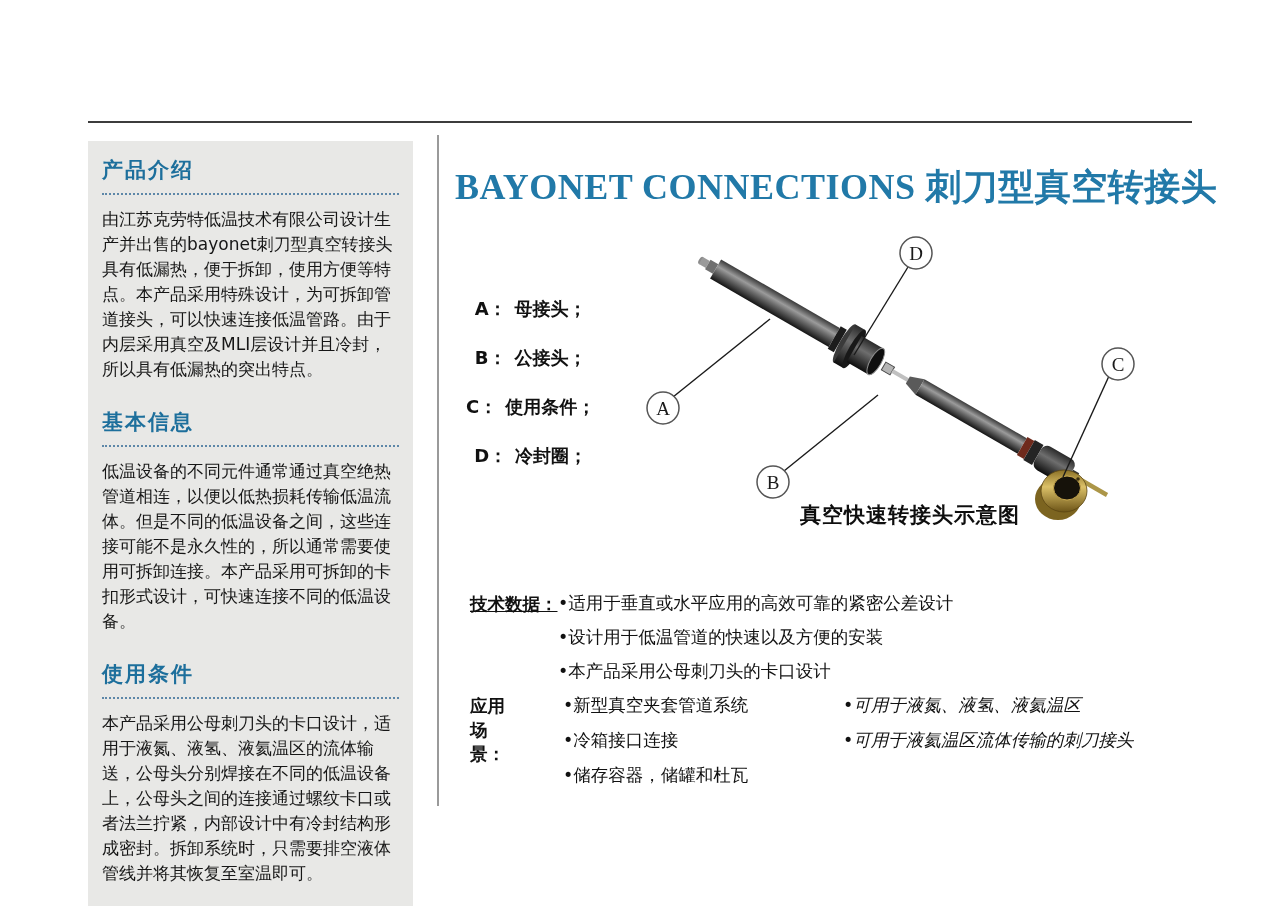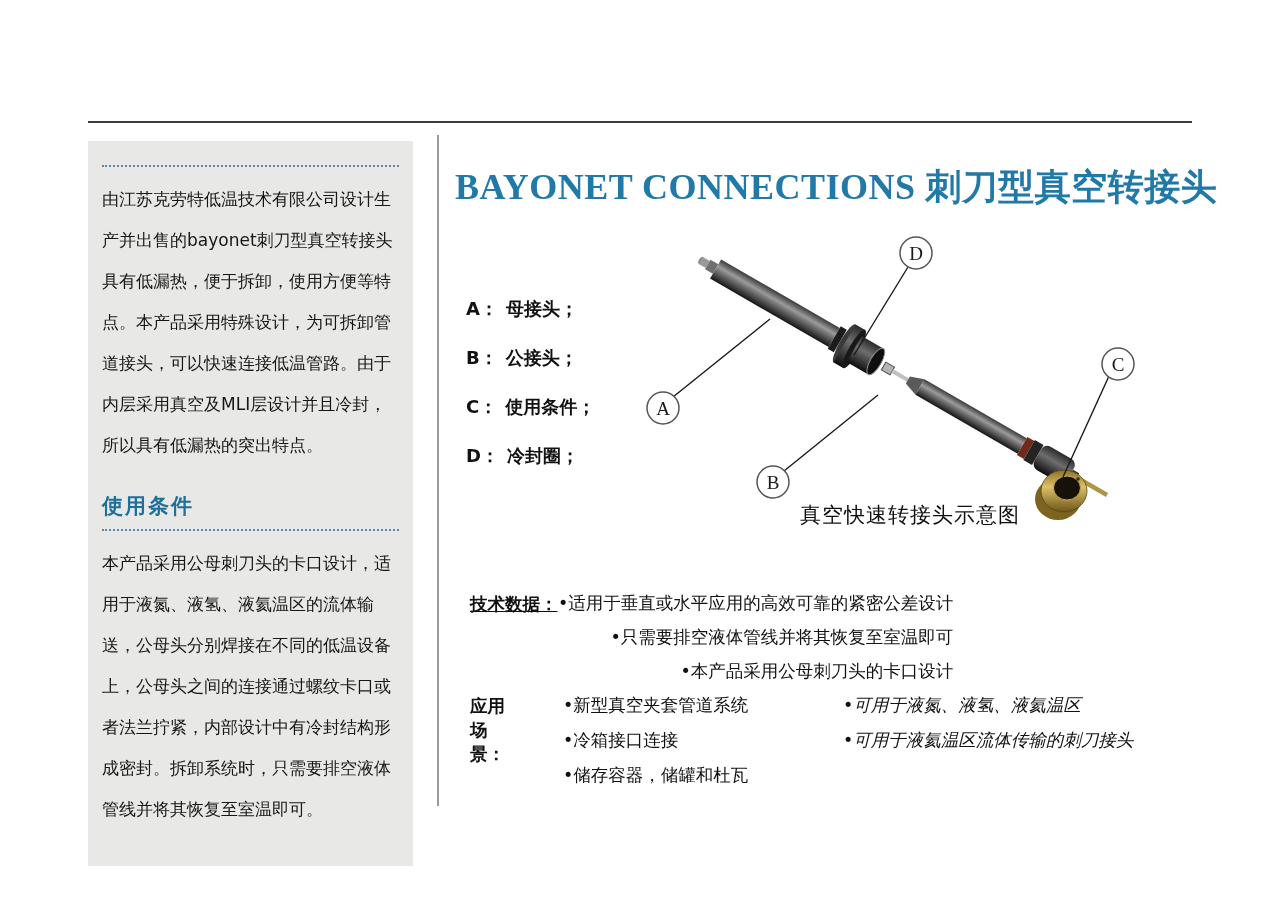--- a/index.html
+++ b/index.html
@@ -8,57 +8,63 @@
   .top-rule{position:absolute;left:88px;top:121px;width:1104px;height:2px;background:#3c3c3c;}
   .vert-rule{position:absolute;left:437px;top:135px;width:2px;height:671px;background:#9a9a9a;}
 
   
   .sidebar{position:absolute;left:88px;top:141px;width:325px;min-height:660px;
            background:#e8e8e6;box-sizing:border-box;padding:15px 14px 10px 14px;}
   .sb-section{margin:0 0 26px 0;}
   .sb-head{margin:0;font-family:"DejaVu Serif","Liberation Serif",serif;font-weight:600;
            font-size:21px;color:#1d6f9c;letter-spacing:2px;}
   .dots{border-bottom:2px dotted #5d87a8;margin-top:9px;}
-  .sb-body{margin:12px 0 0 0;font-size:17px;line-height:41px;color:#161616;}
+  .sb-body{margin:12px 0 0 0;font-size:17px;line-height:25px;color:#161616;}
 
   
   .title{position:absolute;left:455px;top:163px;width:760px;margin:0;
          font-family:"Liberation Serif","DejaVu Serif",serif;font-weight:700;
          font-size:36px;color:#2179a8;white-space:nowrap;letter-spacing:0.5px;text-align:center;}
   .parts{position:absolute;left:466px;top:297px;margin:0;padding:0;list-style:none;}
-  .parts li{height:22px;margin-bottom:27px;font-size:18px;font-weight:600;color:#111;}
+  .parts li{height:22px;margin-bottom:27px;font-size:18px;font-weight:600;color:#111;text-align:center;}
   .parts .pk{font-weight:700;margin-right:8px;}
 
   .diagram{position:absolute;left:430px;top:225px;}
   .caption{position:absolute;left:760px;top:501px;width:300px;text-align:center;
-           font-size:21px;font-weight:400;color:#0e0e0e;letter-spacing:1px;}
+           font-size:21px;font-weight:700;color:#0e0e0e;letter-spacing:1px;}
 
   .specs{position:absolute;left:470px;top:592px;font-size:17.5px;color:#111;}
   .specs .blk-label{position:absolute;left:0;top:0;font-weight:600;text-decoration:underline;}
   .specs .spec-lines{margin-left:88px;}
-  .specs .spec-item{line-height:22px;margin-bottom:12px;text-align:right;}
+  .specs .spec-item{line-height:22px;margin-bottom:12px;}
 
   .apps{position:absolute;left:470px;top:694px;font-size:17.5px;color:#111;}
   .apps .blk-label{position:absolute;left:0;top:0;font-weight:600;}
   .apps .col{position:absolute;top:0;width:300px;}
   .apps .col1{left:93px;}
   .apps .col2{left:373px;width:340px;font-style:italic;}
   .apps .app-item{line-height:22px;margin-bottom:13px;}
 </style>
 </head>
 <body>
 
 <div class="page">
   <div class="top-rule"></div>
   <div class="vert-rule"></div>
 
   <aside class="sidebar">
     <section class="sb-section">
+      <h3 class="sb-head">产品介绍</h3>
       <div class="dots"></div>
       <p class="sb-body">由江苏克劳特低温技术有限公司设计生产并出售的bayonet刺刀型真空转接头具有低漏热，便于拆卸，使用方便等特点。本产品采用特殊设计，为可拆卸管道接头，可以快速连接低温管路。由于内层采用真空及MLI层设计并且冷封，所以具有低漏热的突出特点。</p>
+    </section>
+    <section class="sb-section">
+      <h3 class="sb-head">基本信息</h3>
+      <div class="dots"></div>
+      <p class="sb-body">低温设备的不同元件通常通过真空绝热管道相连，以便以低热损耗传输低温流体。但是不同的低温设备之间，这些连接可能不是永久性的，所以通常需要使用可拆卸连接。本产品采用可拆卸的卡扣形式设计，可快速连接不同的低温设备。</p>
     </section>
     <section class="sb-section">
       <h3 class="sb-head">使用条件</h3>
       <div class="dots"></div>
       <p class="sb-body">本产品采用公母刺刀头的卡口设计，适用于液氮、液氢、液氦温区的流体输送，公母头分别焊接在不同的低温设备上，公母头之间的连接通过螺纹卡口或者法兰拧紧，内部设计中有冷封结构形成密封。拆卸系统时，只需要排空液体管线并将其恢复至室温即可。</p>
     </section>
   </aside>
 
   <main>
     <h1 class="title">BAYONET CONNECTIONS 刺刀型真空转接头</h1>
@@ -140,21 +146,21 @@
         <text x="486" y="35">D</text>
       </g>
     </svg>
 
     <div class="caption">真空快速转接头示意图</div>
 
     <div class="specs">
       <span class="blk-label">技术数据：</span>
       <div class="spec-lines">
         <div class="spec-item">•适用于垂直或水平应用的高效可靠的紧密公差设计</div>
-        <div class="spec-item">•只需要排空液体管线并将其恢复至室温即可</div>
+        <div class="spec-item">•设计用于低温管道的快速以及方便的安装</div>
         <div class="spec-item">•本产品采用公母刺刀头的卡口设计</div>
       </div>
     </div>
 
     <div class="apps">
       <span class="blk-label">应用场景：</span>
       <div class="col col1">
         <div class="app-item">•新型真空夹套管道系统</div>
         <div class="app-item">•冷箱接口连接</div>
         <div class="app-item">•储存容器，储罐和杜瓦</div>

